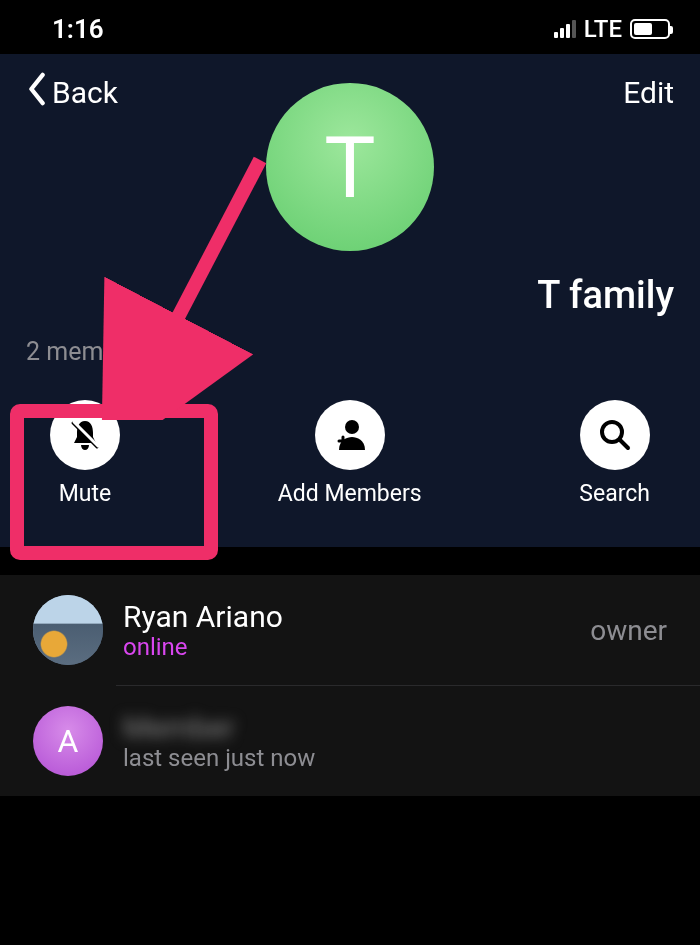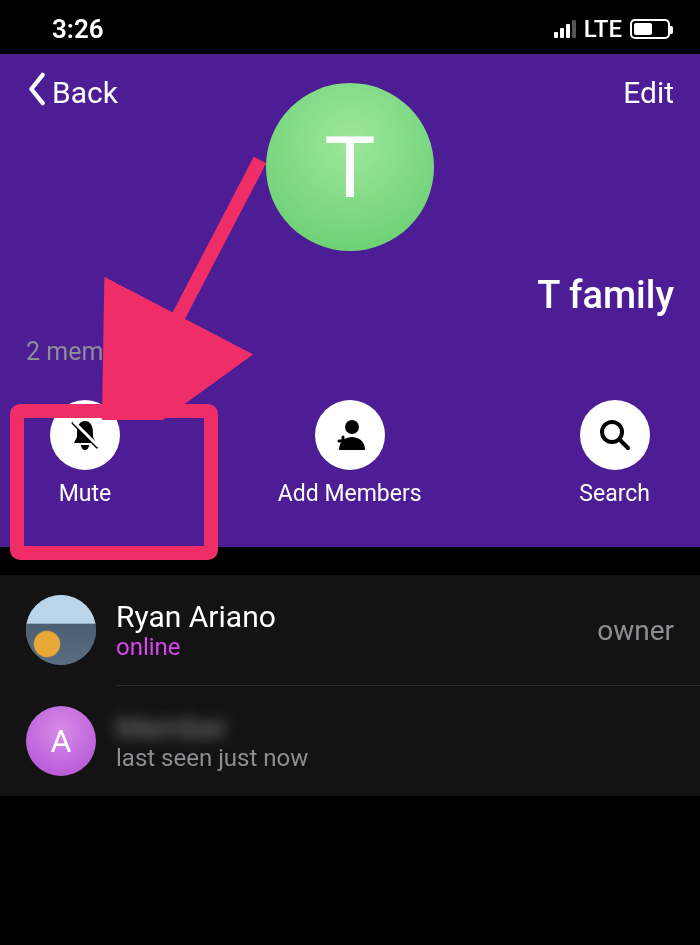--- a/index.html
+++ b/index.html
@@ -65,21 +65,21 @@
   }
   .battery-fill {
     width: 55%;
     height: 100%;
     background: #fff;
     border-radius: 2px;
   }
 
   
   .panel {
-    background: #4c1d95;
+    background: #0f172a;
     padding: 18px 26px 40px 26px;
     position: relative;
   }
 
   
   .nav {
     display:flex;
     justify-content: space-between;
     align-items: center;
     font-size: 30px;
@@ -169,21 +169,21 @@
   }
 
   
   .members {
     background:#131313;
     margin-top:28px;
   }
   .member-row {
     display:flex;
     align-items:center;
-    padding:20px 26px;
+    padding:20px 33px;
     min-height:94px;
     gap:20px;
   }
   .divider {
     height:1px;
     background:#2a2a2c;
     margin-left:116px;
   }
   .avatar {
     width:70px;
@@ -217,21 +217,21 @@
   .member-name.blur { filter: blur(7px); color:#888; width:100px; }
   .member-status { font-size:24px; color:#8d8d92; }
   .member-status.online { color:#d946ef; }
   .member-role { font-size:28px; color:#8d8d92; }
 
 </style>
 </head>
 <body>
 
 <div class="status-bar">
-  <div>3:26</div>
+  <div>1:16</div>
   <div class="status-right">
     <div class="signal-bars">
       <span></span>
         <span></span>
         <span></span>
         <span></span>
     </div>
     <div class="lte">LTE</div>
     <div class="battery">
       <div class="battery-fill"></div>

